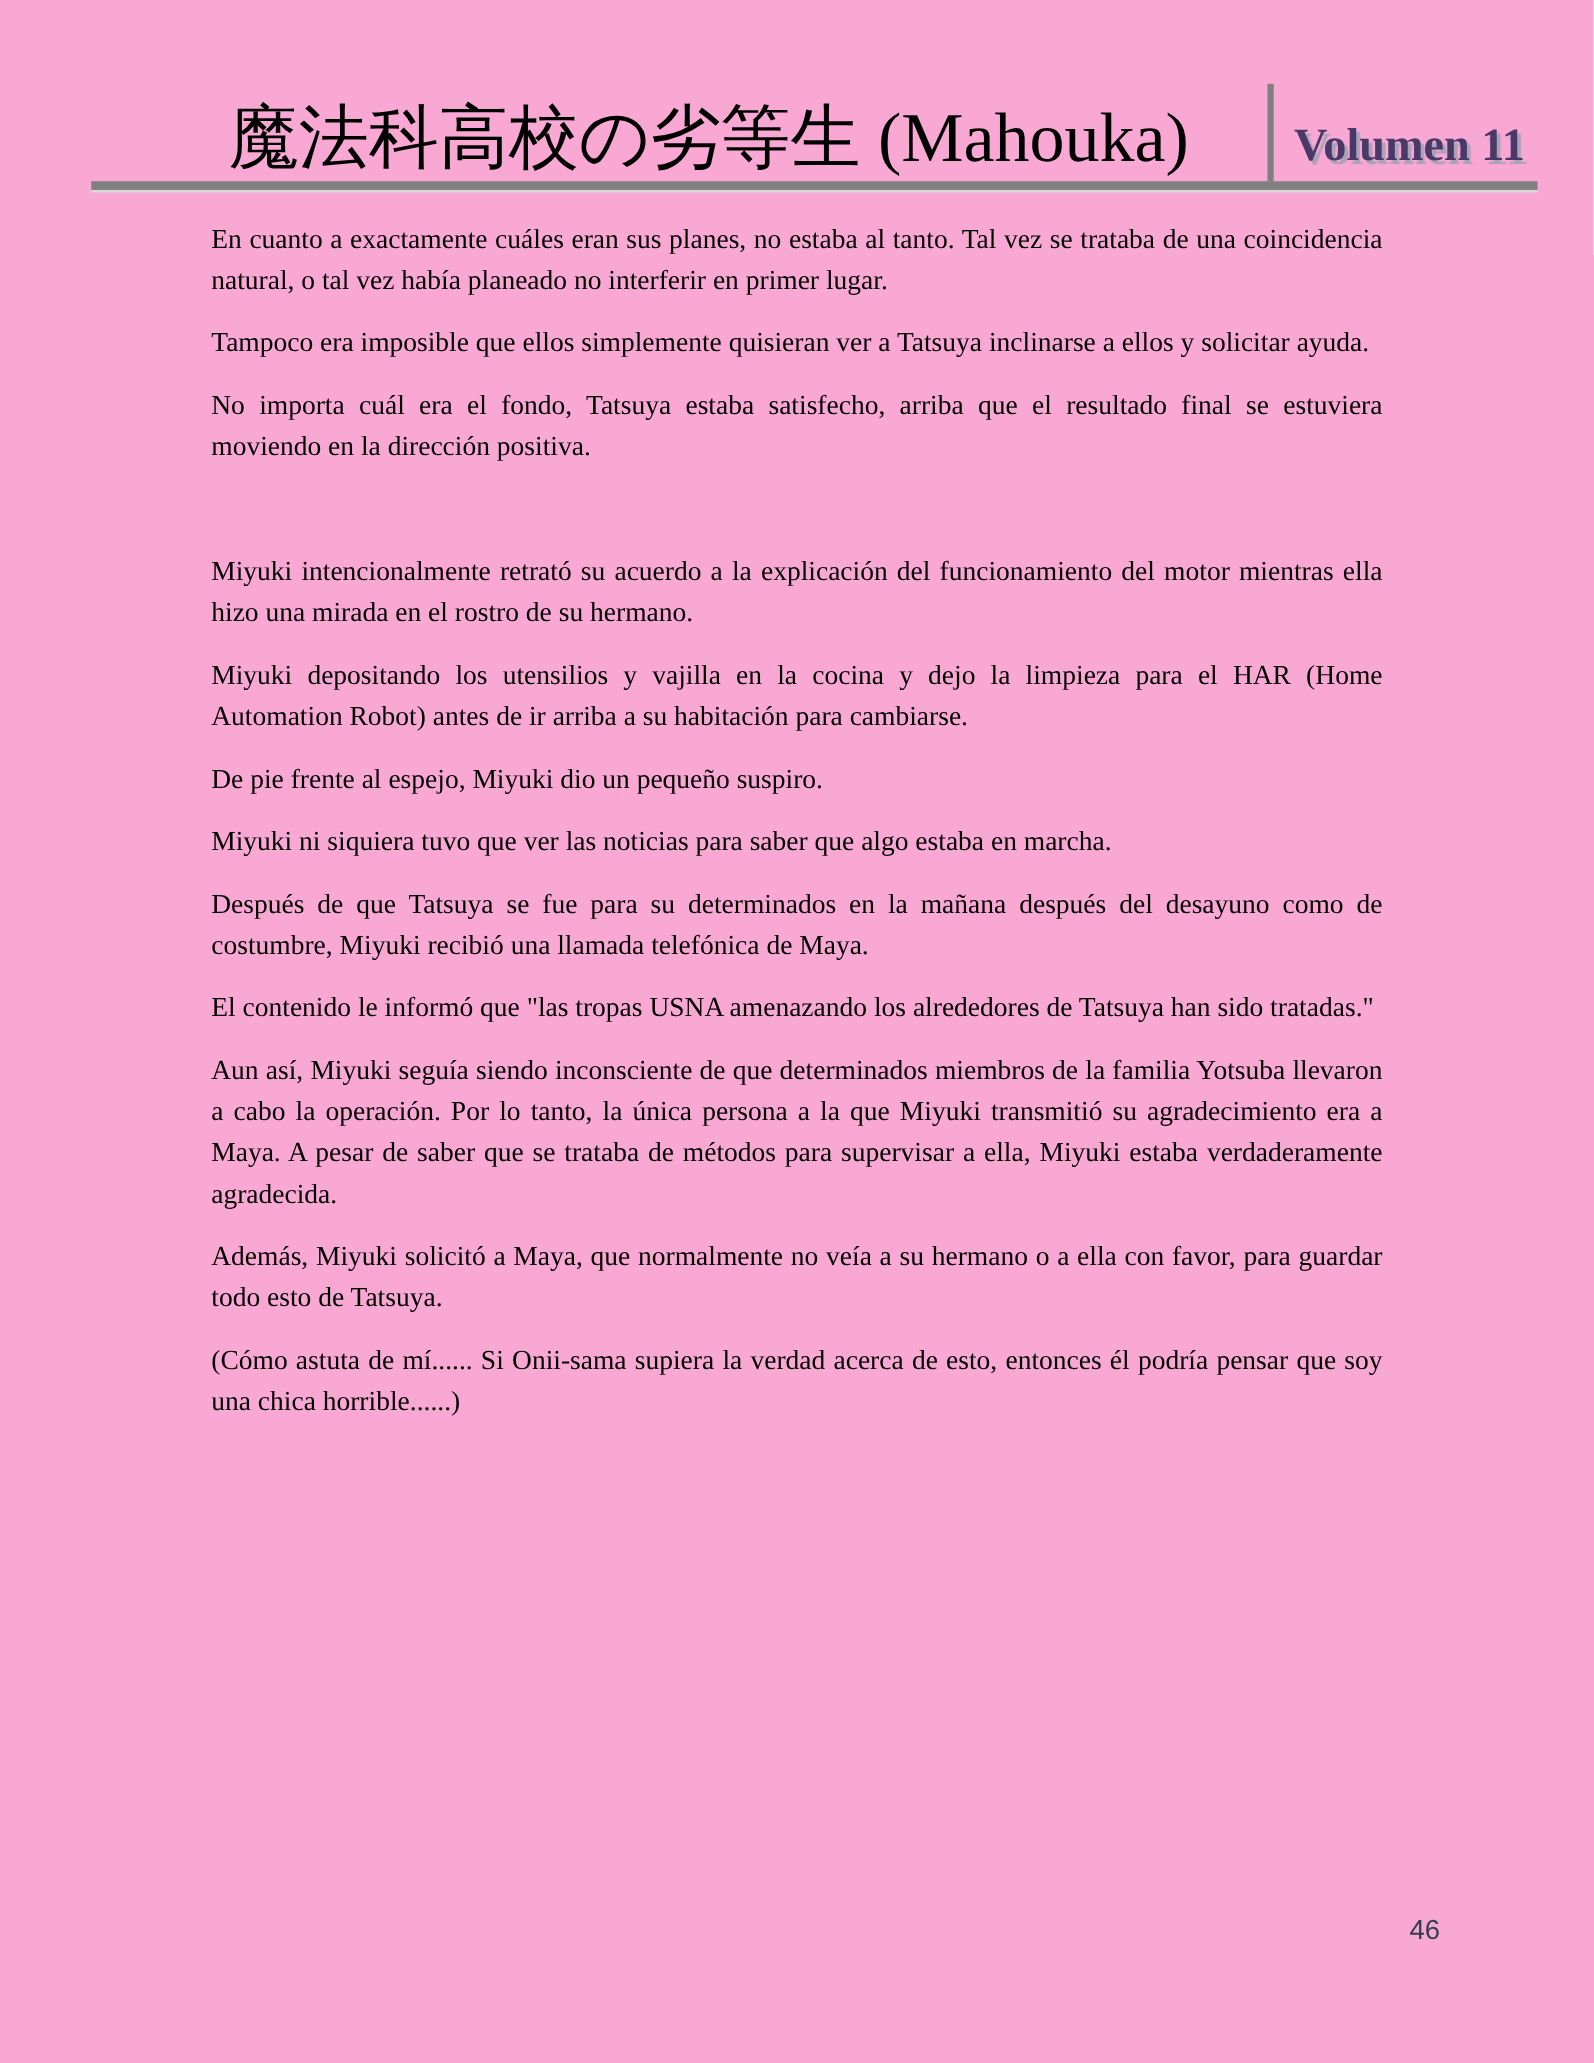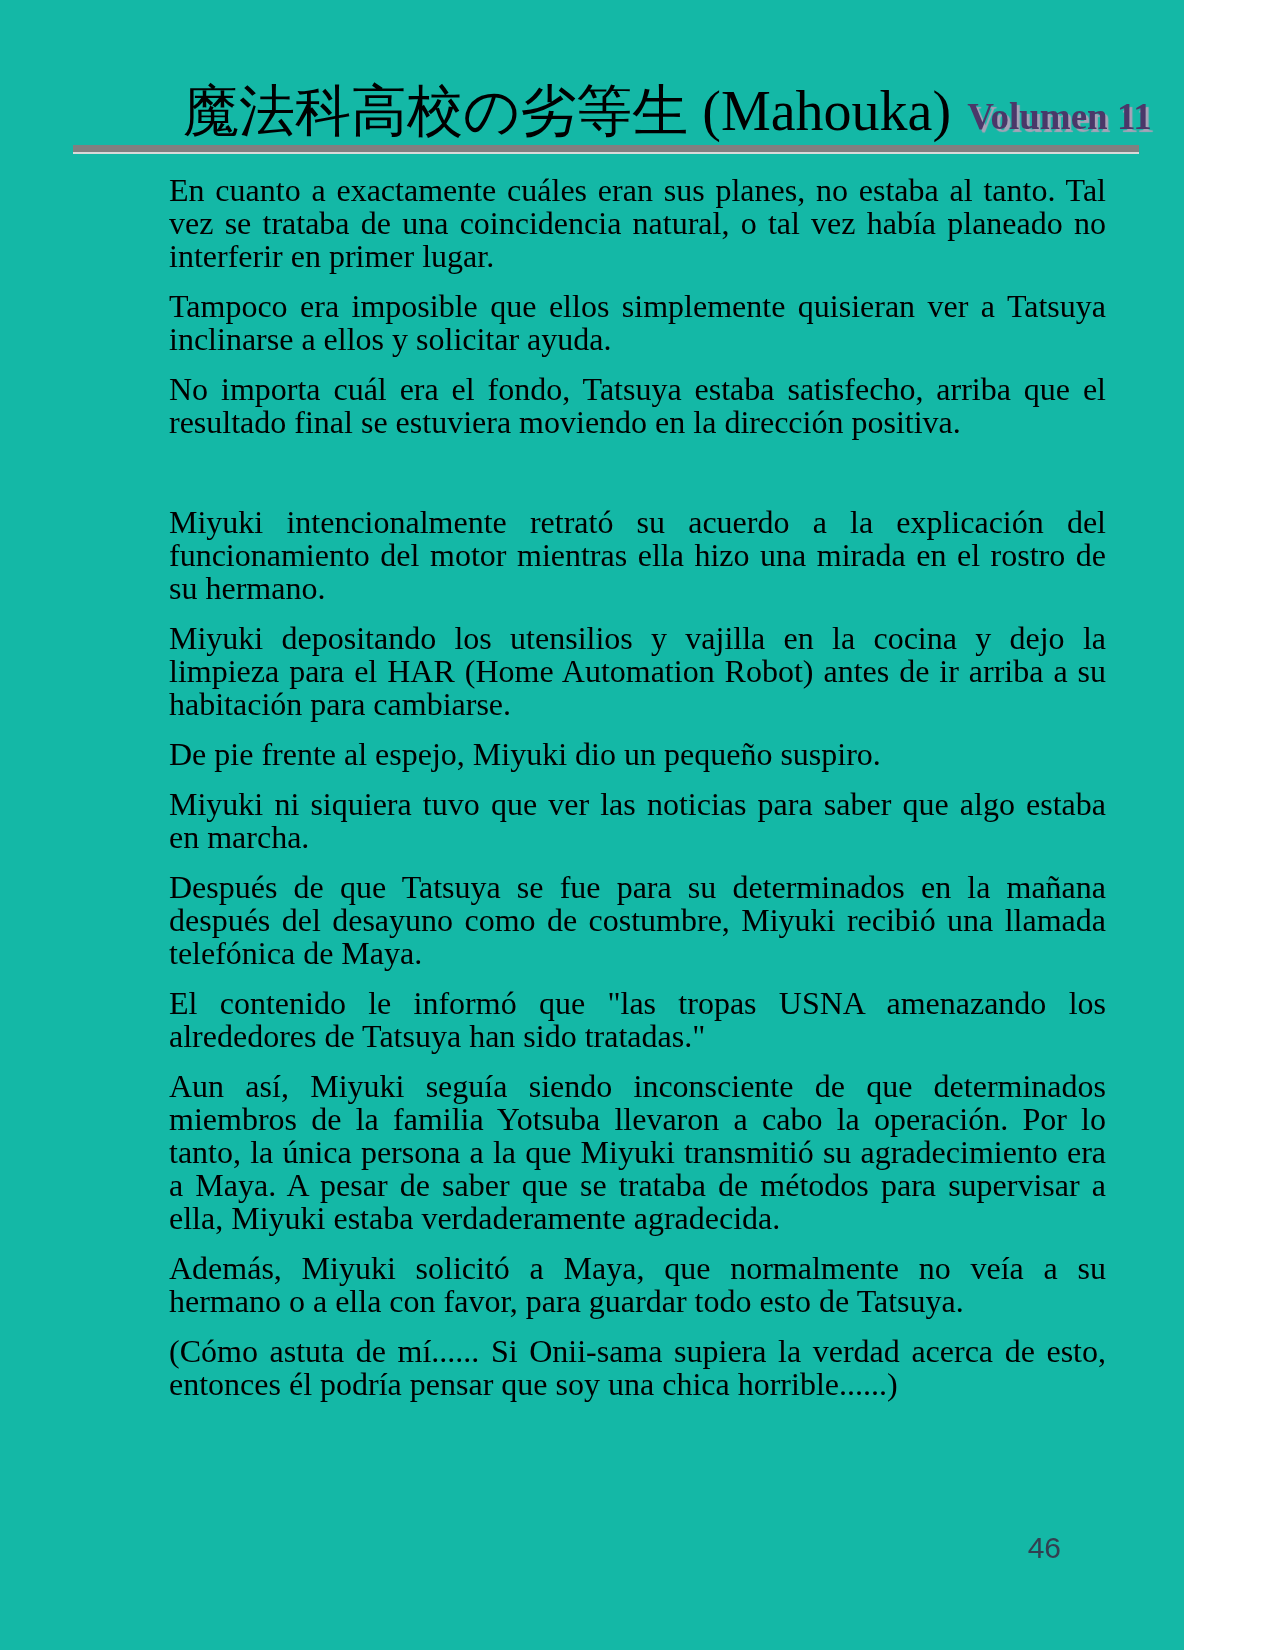--- a/index.html
+++ b/index.html
@@ -2,23 +2,23 @@
 <html style="--accent-color: #4a3869; --rule-color: #808080; --pagenum-color: #333F50;"><head>
 <meta charset="utf-8">
 <style>
   html, body {
     margin: 0;
     padding: 0;
     background: #ffffff;
   }
   .page {
     position: relative;
-    width: 1184px;
+    width: 1275px;
     height: 1650px;
-    background: #14b8a6;
+    background: #f9a8d4;
     overflow: hidden;
     font-family: "Liberation Serif", "DejaVu Serif", serif;
     color: #000000;
   }
   
   .header {
     margin: 0 45px 0 73px;
     height: 145px;
     border-bottom: 7px solid var(--rule-color, #808080);
     box-shadow: 0 2px 0 #d9d9d9;
@@ -50,37 +50,37 @@
     letter-spacing: 0px;
     white-space: nowrap;
     color: var(--accent-color, #4a3869);
     text-shadow: 3px 3px 1px #a9a2b8;
     font-family: "Liberation Serif", "DejaVu Serif", serif;
   }
   
   .body-text {
     margin: 22px auto 0 169px;
     width: 937px;
-    font-size: 32px;
+    font-size: 22px;
     line-height: 33px;
     text-align: justify;
   }
   .para {
     margin: 0 0 17px 0;
     padding: 0;
   }
   .scene-break {
     height: 50px;
   }
   
   .page-number {
     position: absolute;
     top: 1533px;
     right: 123px;
-    font-size: 30px;
+    font-size: 22px;
     line-height: 1;
     color: var(--pagenum-color, #333F50);
     font-family: "Liberation Sans", "DejaVu Sans", sans-serif;
     margin-left: 44px;
   }
 </style>
 </head>
 <body>
 
 <div class="page">

